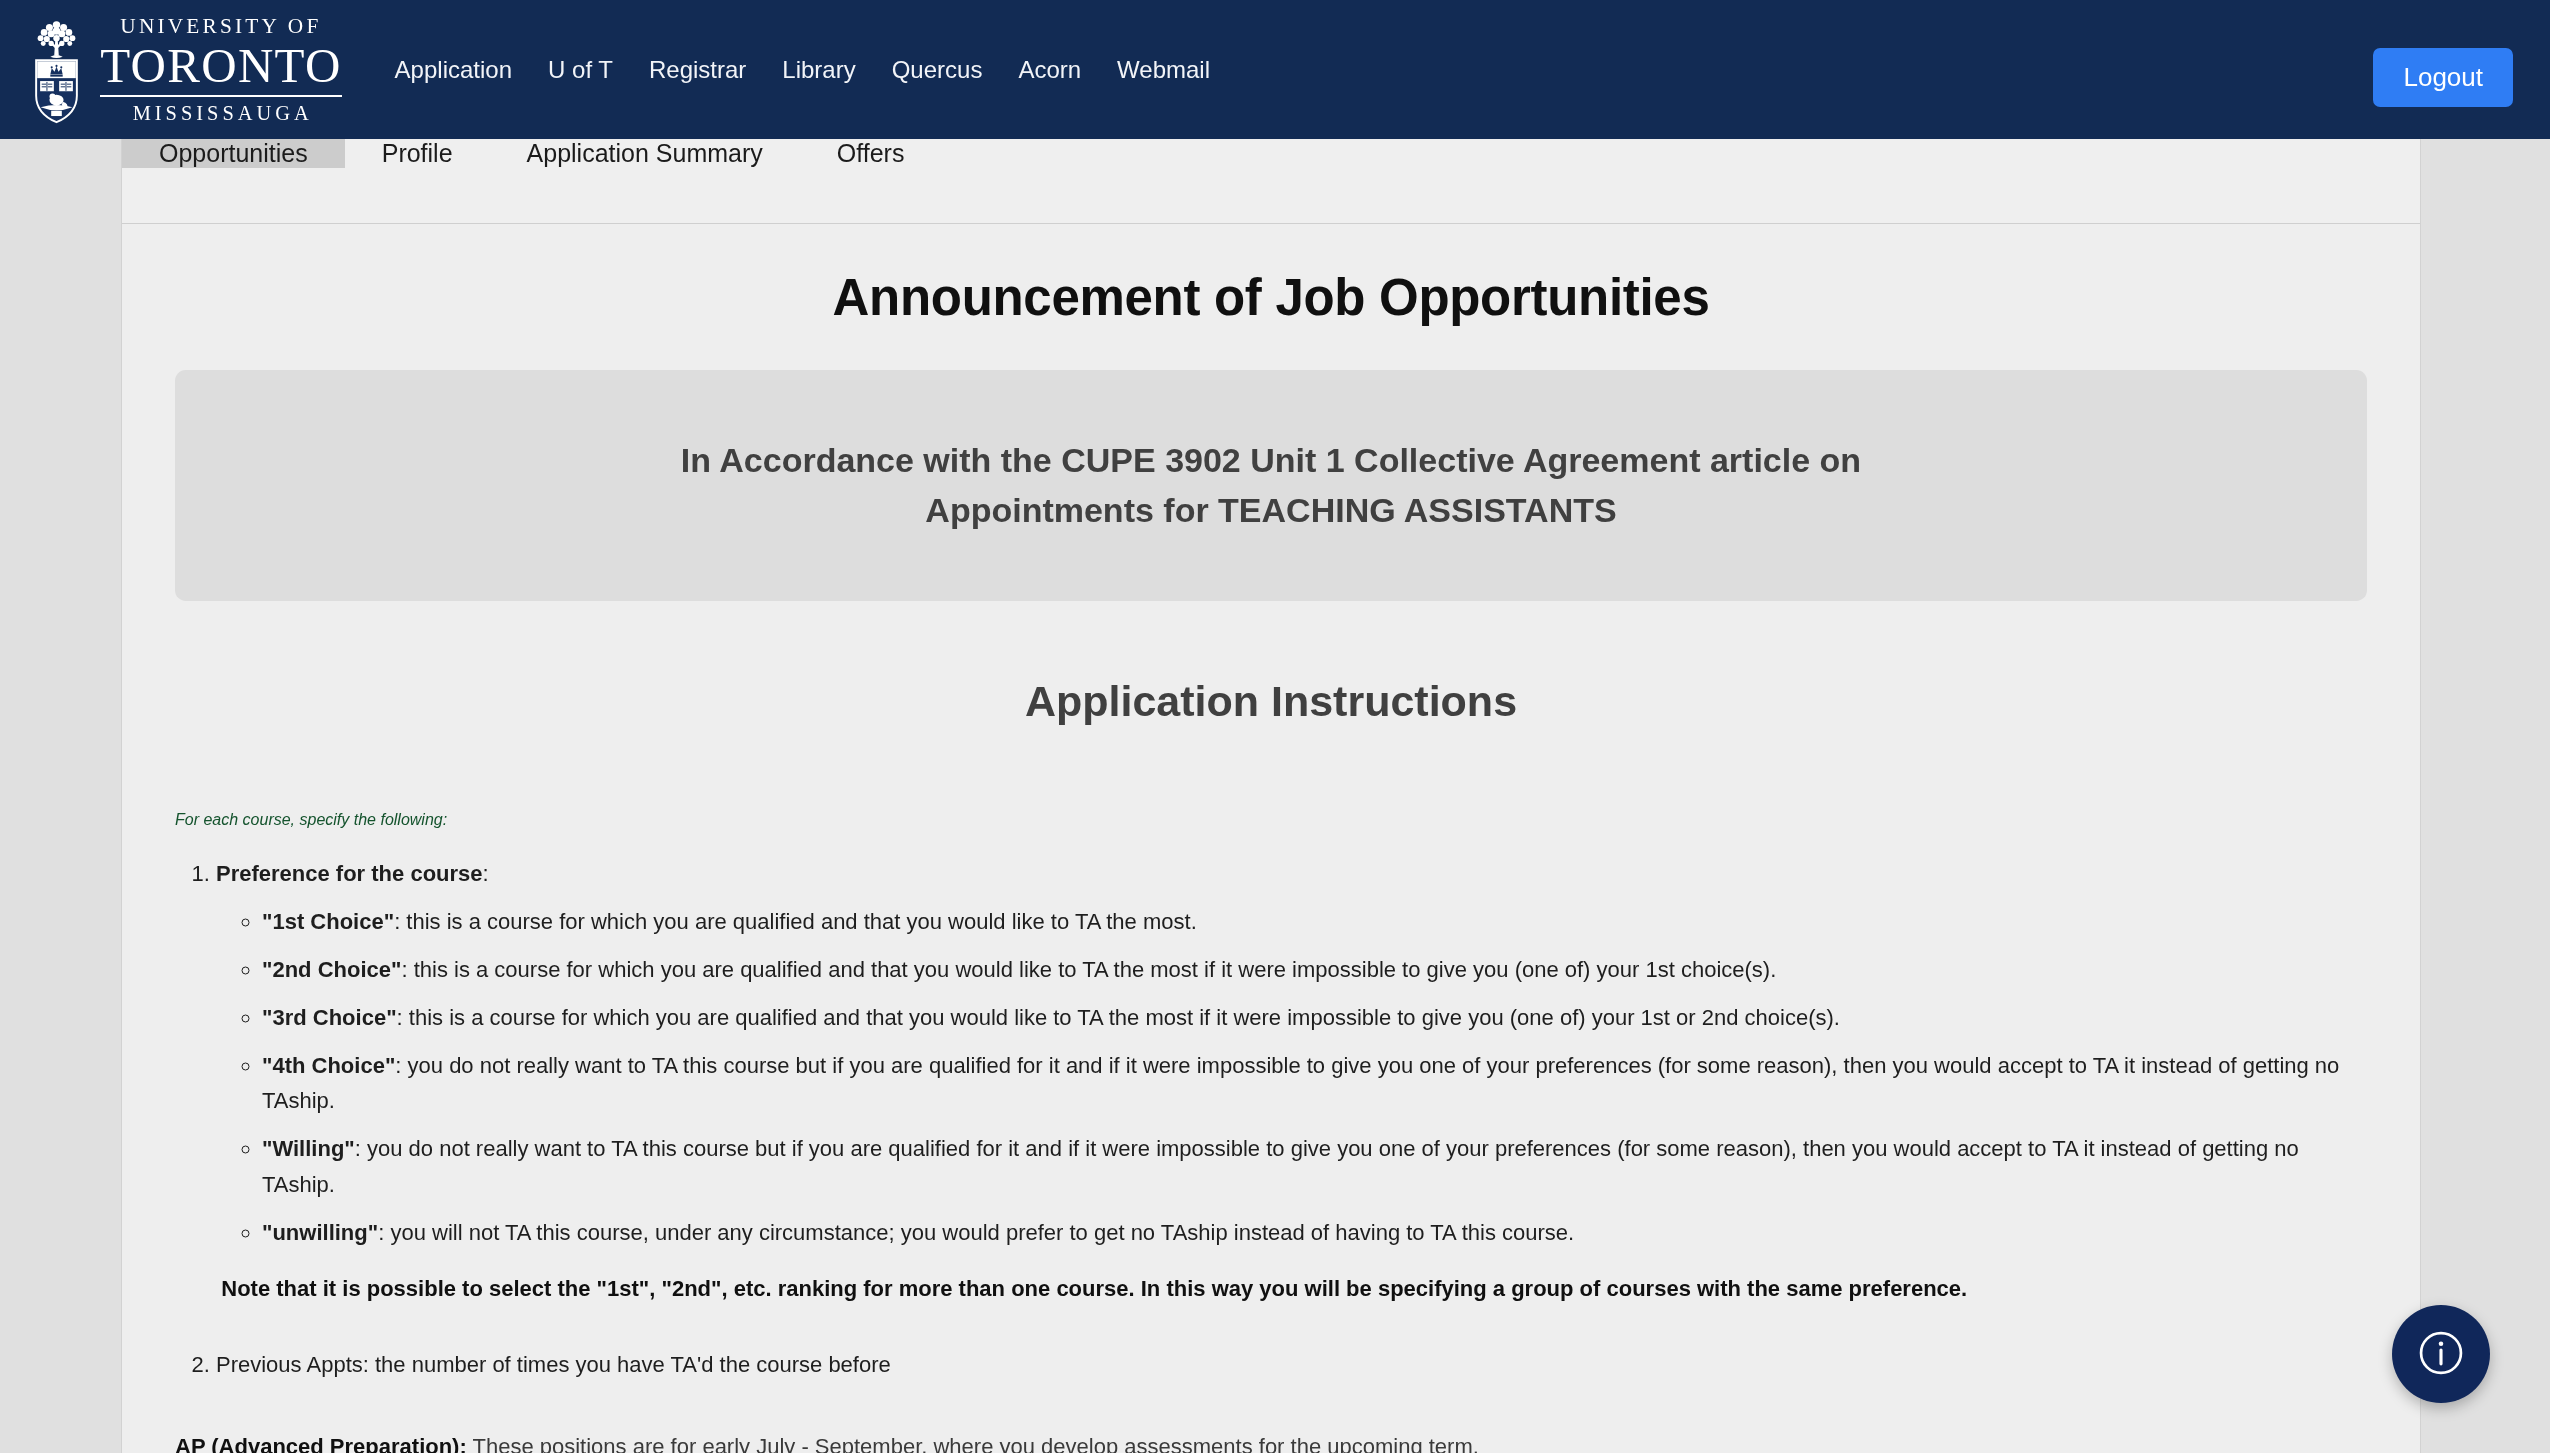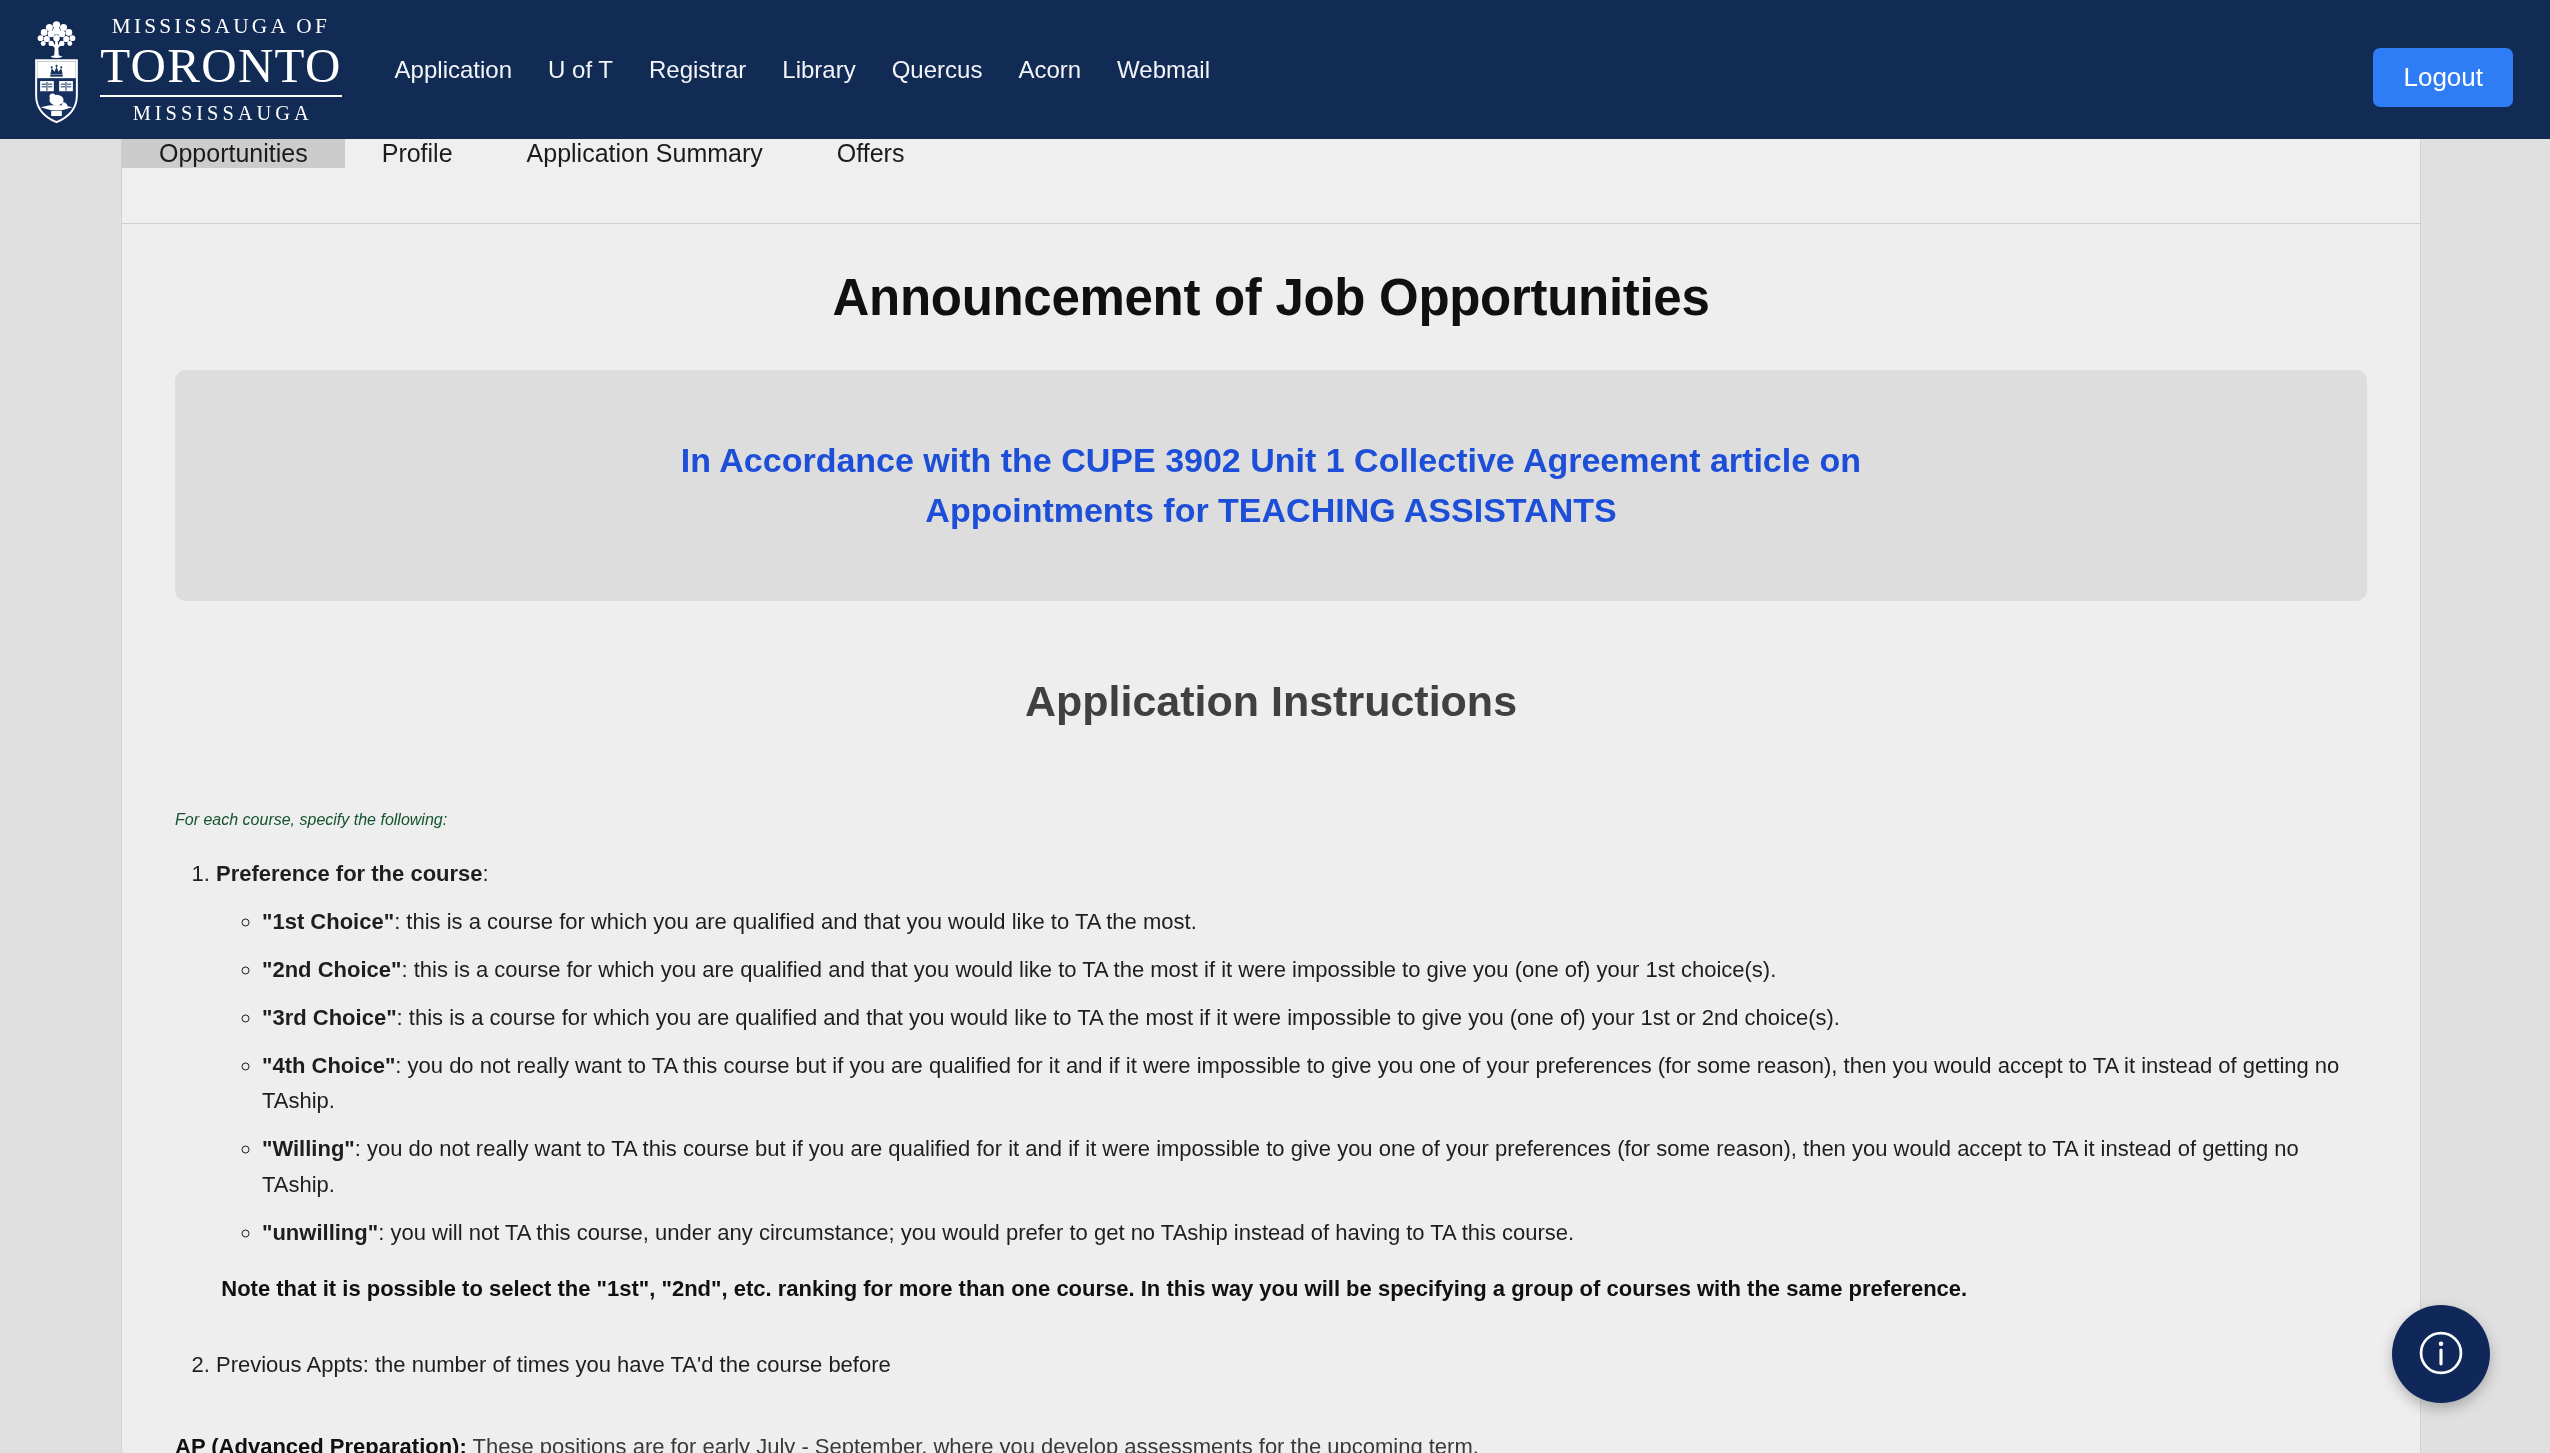--- a/index.html
+++ b/index.html
@@ -154,21 +154,21 @@
     padding: 50px 62px;
     min-height: 231px;
     display: flex;
     align-items: center;
     justify-content: center;
   }
   .banner-text {
     text-align: center;
     font-size: 34px;
     font-weight: bold;
-    color: #1d4ed8;
+    color: #404040;
     line-height: 1.45;
     max-width: 1528px;
   }
 
   .section-title {
     text-align: center;
     font-size: 43px;
     font-weight: bold;
     color: #404040;
     margin-top: 76px;
@@ -299,21 +299,21 @@
           <ellipse cx="33" cy="95" rx="8" ry="6"></ellipse>
           <circle cx="28.5" cy="91" r="3.4"></circle>
           <path d="M40 97 q7 2 5 7 q-5 1 -6 -4 Z"></path>
           <path d="M15 103 q18 -5 36 0 q-18 7 -36 0 Z"></path>
         </g>
         <rect x="27" y="107" width="12" height="6" fill="#ffffff"></rect>
       </svg>
     </span>
 
     <span class="wordmark">
-      <span class="wm-top">MISSISSAUGA OF</span>
+      <span class="wm-top">UNIVERSITY OF</span>
       <span class="wm-main">TORONTO</span>
       <span class="wm-rule"></span>
       <span class="wm-sub">MISSISSAUGA</span>
     </span>
   </div>
 
   <nav class="navlinks">
     <a class="navlink" href="#">Application</a>
     <a class="navlink" href="#">U of T</a>
     <a class="navlink" href="#">Registrar</a>

